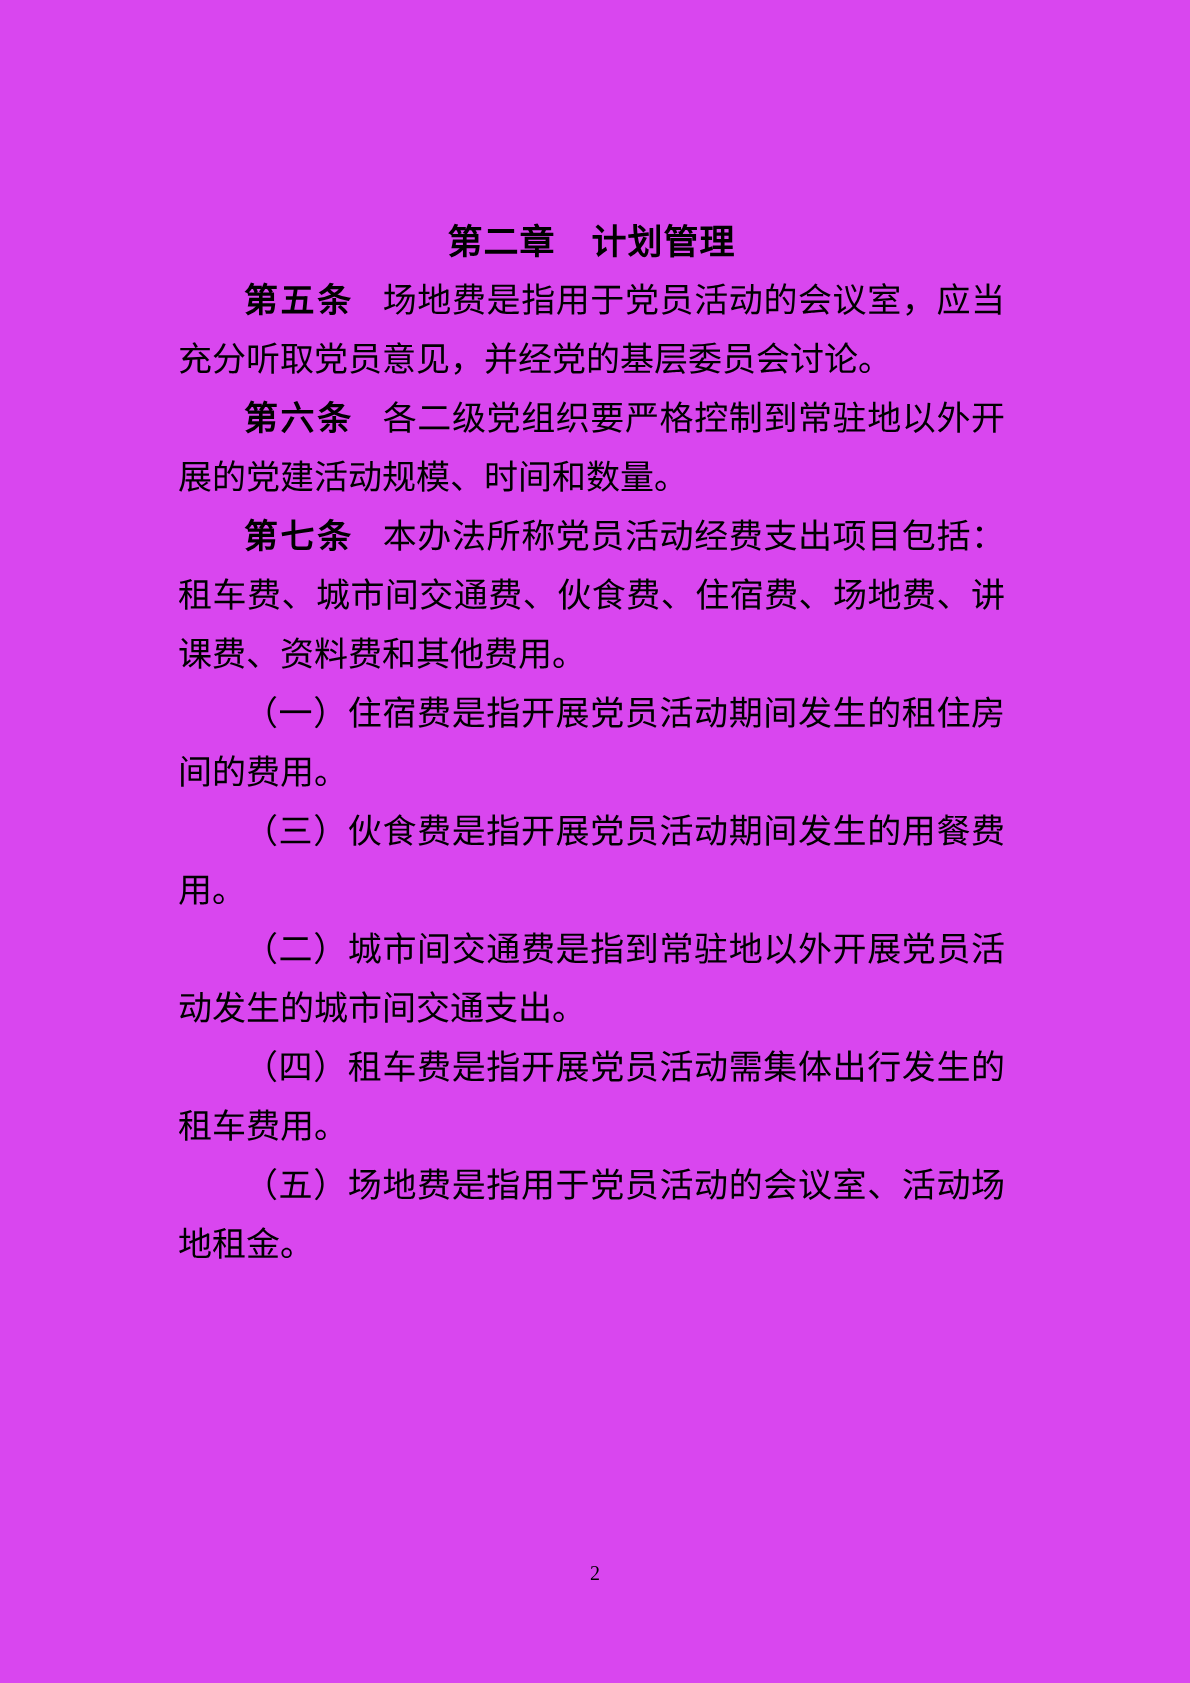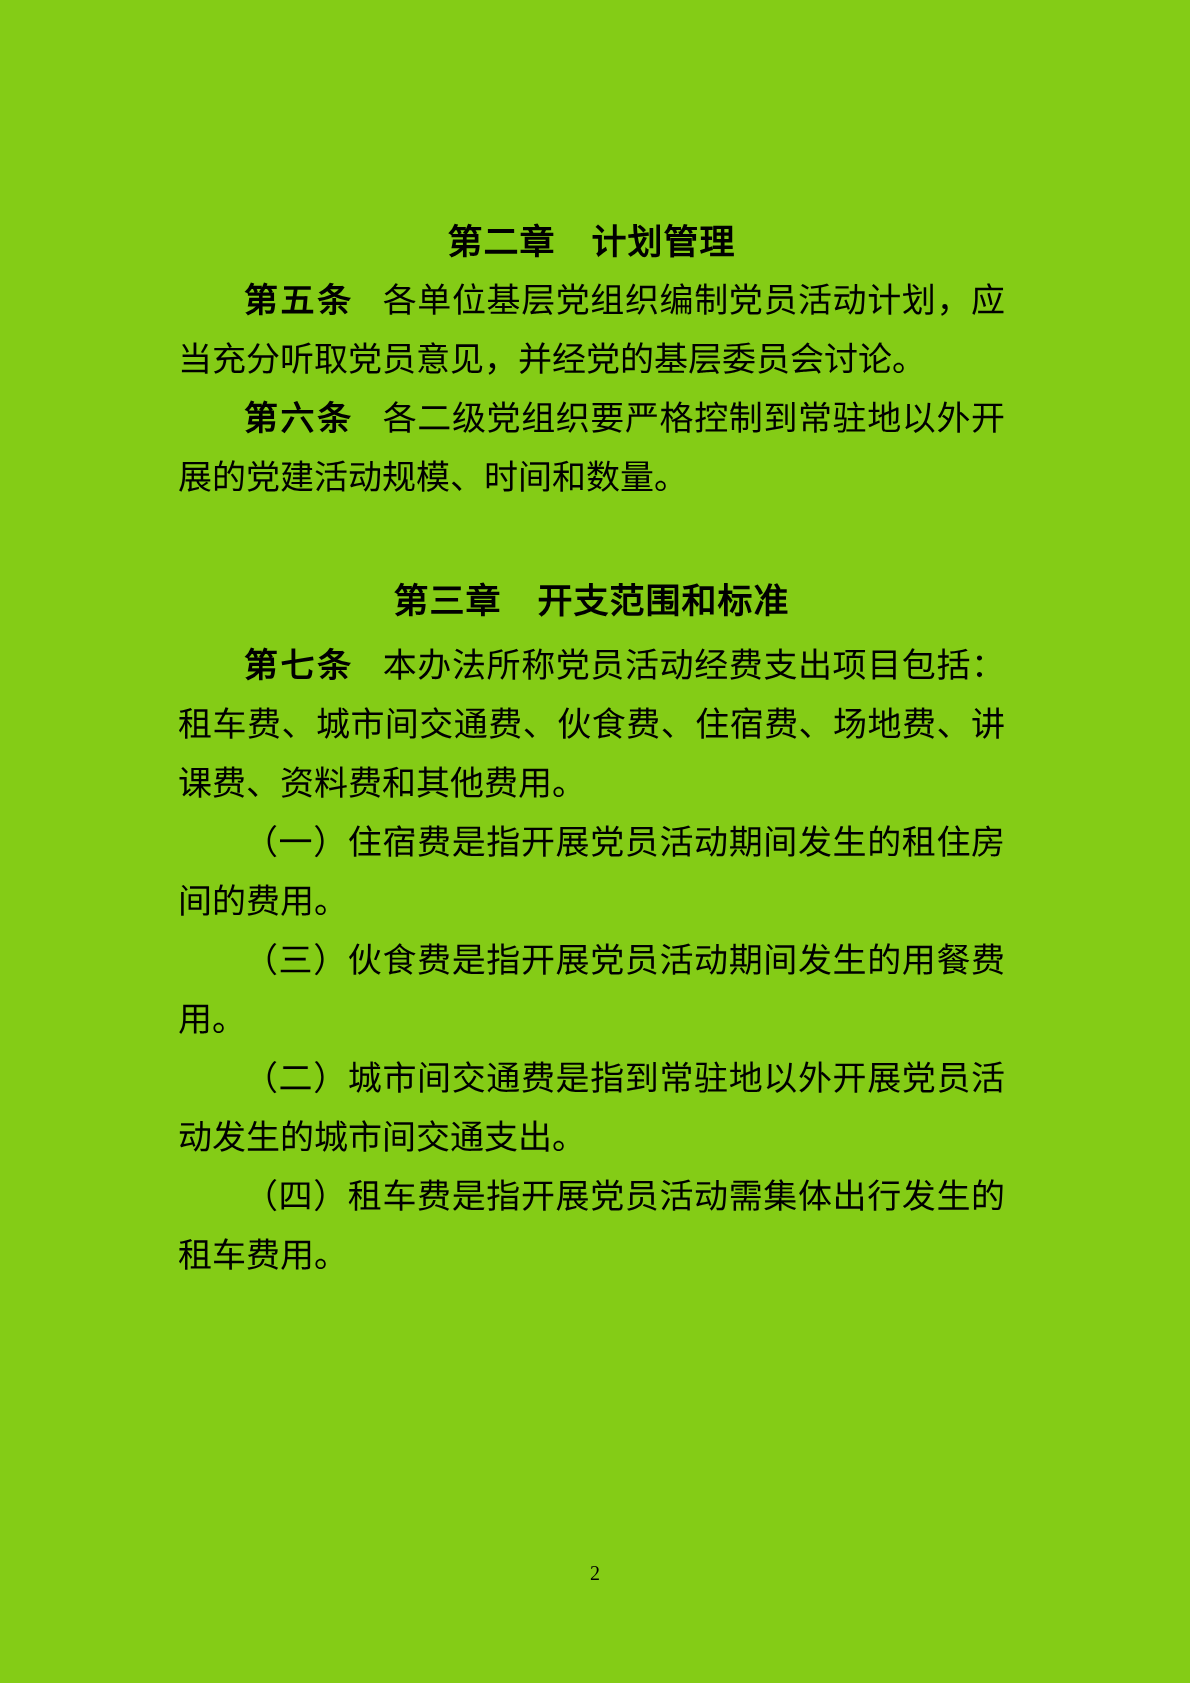--- a/index.html
+++ b/index.html
@@ -4,21 +4,21 @@
 <style>
   html, body {
     margin: 0;
     padding: 0;
     background: #ffffff;
   }
   .page {
     position: relative;
     width: 1190px;
     height: 1683px;
-    background: #84cc16;
+    background: #d946ef;
     box-sizing: border-box;
     padding-top: 212px;
     color: #000000;
     font-family: "Liberation Serif", "DejaVu Serif", serif;
     overflow: hidden;
   }
   .content {
     width: 827px;
     margin-left: 178px;
     font-size: 34px;
@@ -60,23 +60,23 @@
     line-height: 1;
     font-family: "Liberation Serif", "DejaVu Serif", serif;
   }
 </style>
 </head>
 <body>
 
 <main class="page">
   <section class="content">
       <h2 class="chapter-heading">第二章　计划管理</h2>
-      <p class="article"><span class="article-label">第五条</span><span>各单位基层党组织编制党员活动计划，应当充分听取党员意见，并经党的基层委员会讨论。</span></p>
+      <p class="article"><span class="article-label">第五条</span><span>场地费是指用于党员活动的会议室，应当充分听取党员意见，并经党的基层委员会讨论。</span></p>
       <p class="article"><span class="article-label">第六条</span><span>各二级党组织要严格控制到常驻地以外开展的党建活动规模、时间和数量。</span></p>
-      <h2 class="chapter-heading later">第三章　开支范围和标准</h2>
       <p class="article"><span class="article-label">第七条</span><span>本办法所称党员活动经费支出项目包括：租车费、城市间交通费、伙食费、住宿费、场地费、讲课费、资料费和其他费用。</span></p>
       <p class="article"><span>（一）住宿费是指开展党员活动期间发生的租住房间的费用。</span></p>
       <p class="article"><span>（三）伙食费是指开展党员活动期间发生的用餐费用。</span></p>
       <p class="article"><span>（二）城市间交通费是指到常驻地以外开展党员活动发生的城市间交通支出。</span></p>
       <p class="article"><span>（四）租车费是指开展党员活动需集体出行发生的租车费用。</span></p>
+      <p class="article"><span>（五）场地费是指用于党员活动的会议室、活动场地租金。</span></p>
     </section>
   <footer class="page-number">2</footer>
 </main>
 
 </body></html>

